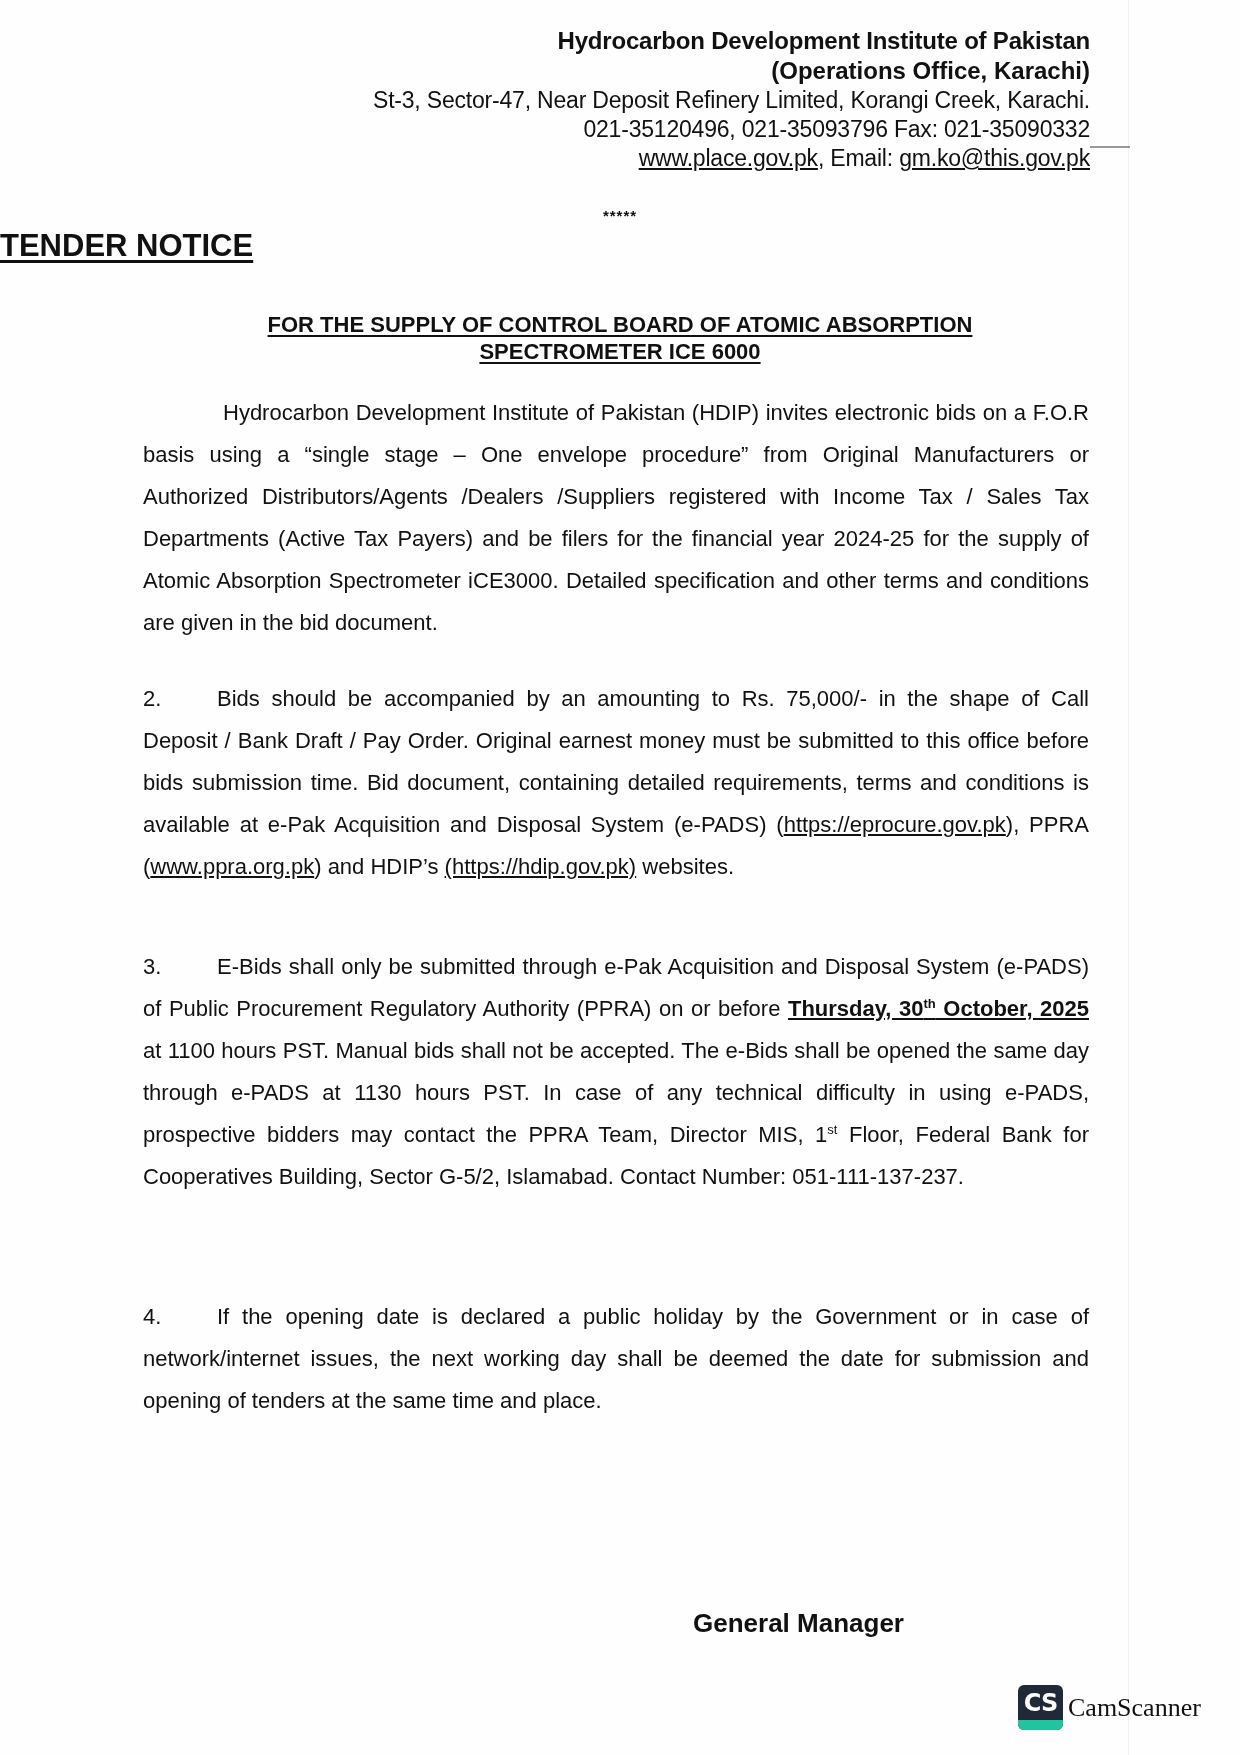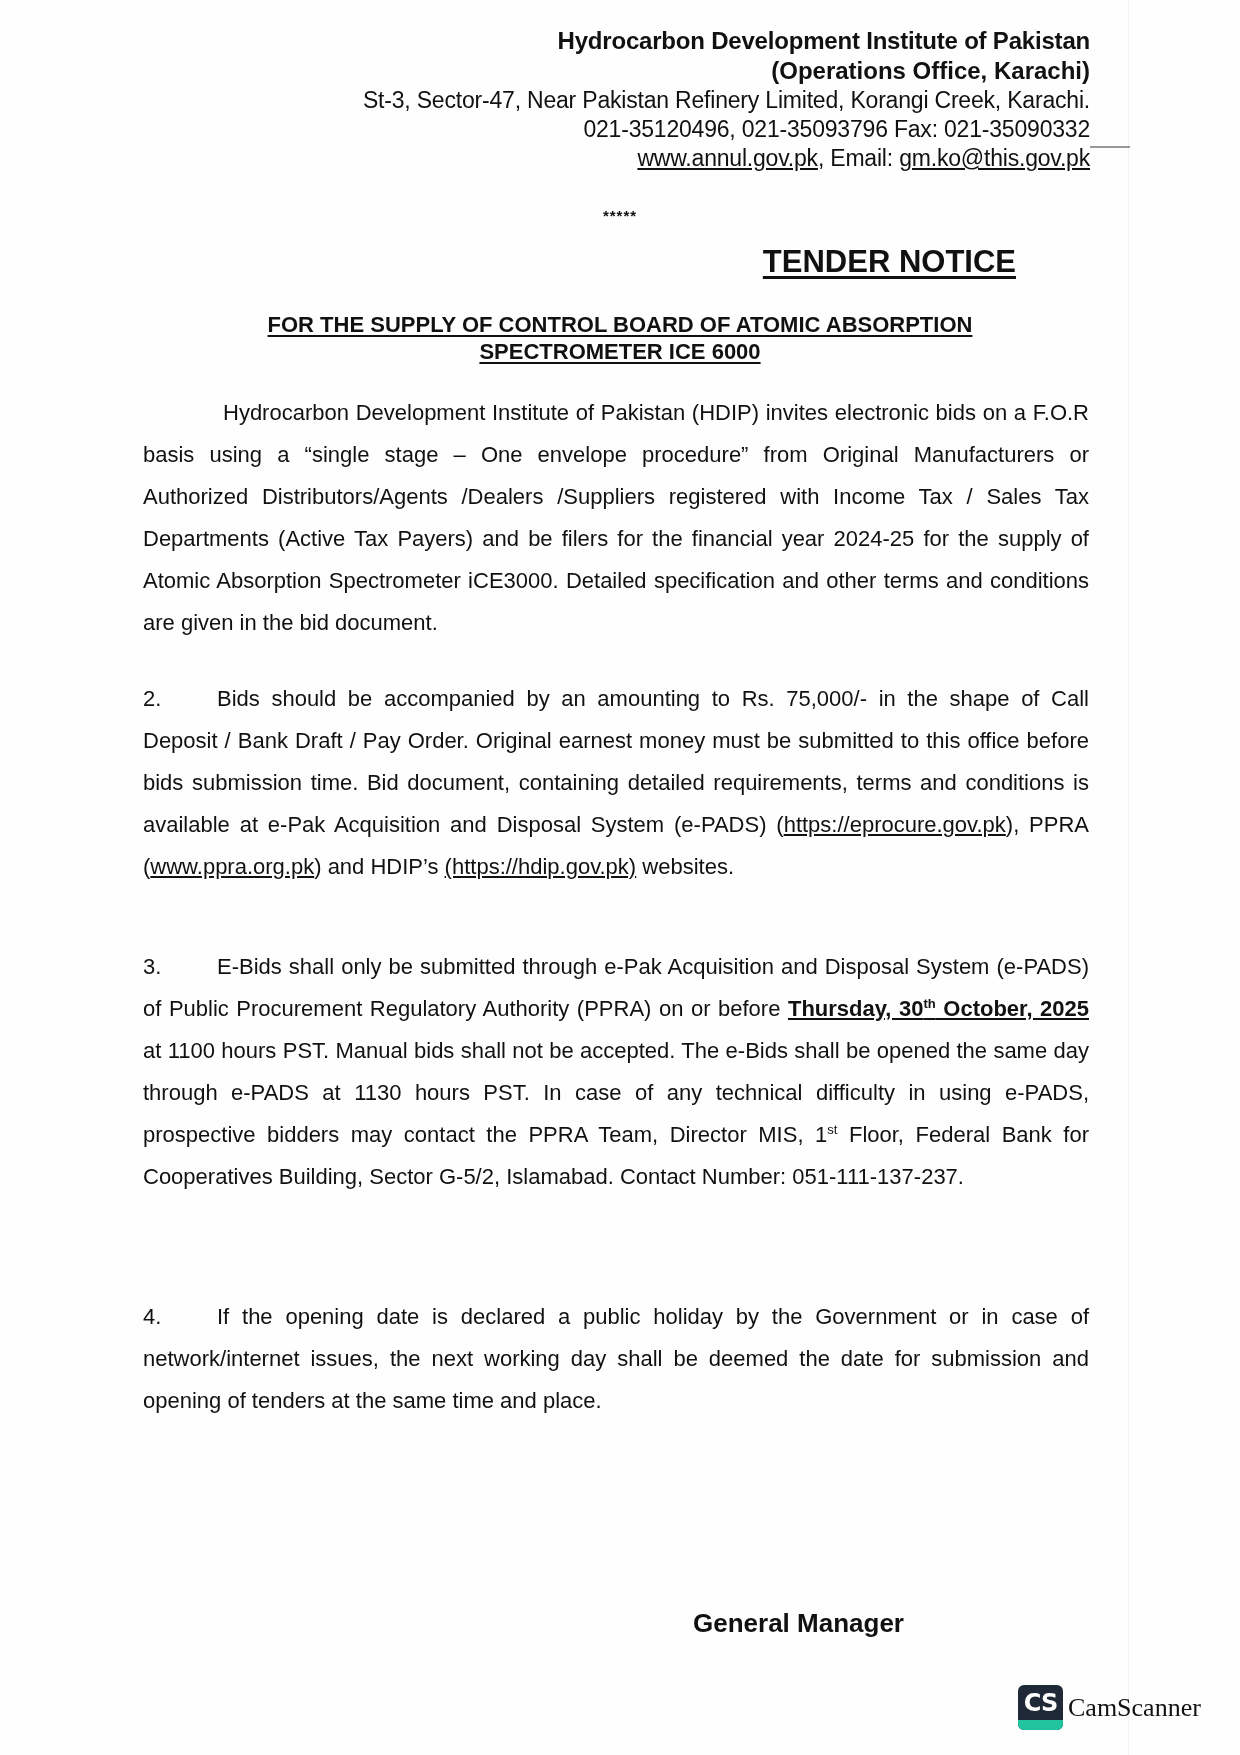--- a/index.html
+++ b/index.html
@@ -6,21 +6,21 @@
     body { width: 1240px; height: 1755px; position: relative; overflow: hidden; color: #111; font-family: "Liberation Sans", sans-serif; }
     .page { position: absolute; left: 0; top: 0; width: 1240px; height: 1755px; background: #fefefe; }
     .edge-right { position: absolute; left: 1128px; top: 0; width: 1px; height: 1755px; background: #f1f1f1; }
     .header { position: absolute; left: 150px; top: 26px; width: 940px; text-align: right; }
     .hdr-name { font-weight: bold; font-size: 24px; line-height: 30px; letter-spacing: -0.2px; }
     .hdr-office { font-weight: bold; font-size: 24px; line-height: 30px; }
     .hdr-line { font-size: 23px; line-height: 29px; letter-spacing: -0.2px; }
     .hdr-line a, .u { text-decoration: underline; color: #111; }
     .dash-mark { position: absolute; left: 1090px; top: 146px; width: 40px; height: 2px; background: #555; opacity: .6; }
     .stars { position: absolute; left: 0; width: 1240px; top: 207px; text-align: center; font-weight: bold; font-size: 15px; letter-spacing: 1px; }
-    .title { position: absolute; left: 0; width: 1016px; top: 244px; text-align: right; }
+    .title { position: absolute; left: 0; width: 1016px; top: 228px; text-align: left; }
     .title span { font-weight: bold; font-size: 31px; text-decoration: underline; text-decoration-thickness: 3px; text-underline-offset: 4px; }
     .subtitle { position: absolute; left: 200px; width: 840px; top: 311px; text-align: center; font-weight: bold; font-size: 22px; line-height: 27px; }
     .subtitle span { text-decoration: underline; text-underline-offset: 3px; }
     .para { position: absolute; left: 143px; width: 946px; font-size: 22px; line-height: 42px; text-align: justify; }
     .para .num { display: inline-block; width: 74px; }
     .indent { display: inline-block; width: 80px; }
     .date { font-weight: bold; text-decoration: underline; }
     sup { font-size: 13px; line-height: 0; }
     .signature { position: absolute; left: 693px; top: 1608px; font-weight: bold; font-size: 26px; }
     .cs-logo { position: absolute; left: 1018px; top: 1685px; display: flex; align-items: center; }
@@ -31,23 +31,23 @@
   </style>
 </head>
 <body>
 
 <div class="page">
   <div class="edge-right"></div>
 
   <div class="header">
     <div class="hdr-name">Hydrocarbon Development Institute of Pakistan</div>
     <div class="hdr-office">(Operations Office, Karachi)</div>
-    <div class="hdr-line">St-3, Sector-47, Near Pakistan Refinery Limited, Korangi Creek, Karachi.</div>
+    <div class="hdr-line">St-3, Sector-47, Near Deposit Refinery Limited, Korangi Creek, Karachi.</div>
     <div class="hdr-line">021-35120496, 021-35093796 Fax: 021-35090332</div>
-    <div class="hdr-line"><a>www.annul.gov.pk</a><span>, Email: </span><a>gm.ko@this.gov.pk</a></div>
+    <div class="hdr-line"><a>www.place.gov.pk</a><span>, Email: </span><a>gm.ko@this.gov.pk</a></div>
   </div>
   <div class="dash-mark"></div>
 
   <div class="stars">*****</div>
   <div class="title"><span>TENDER NOTICE</span></div>
   <div class="subtitle">
     <span>FOR THE SUPPLY OF CONTROL BOARD OF ATOMIC ABSORPTION</span><br>
     <span>SPECTROMETER ICE 6000</span>
   </div>
 

